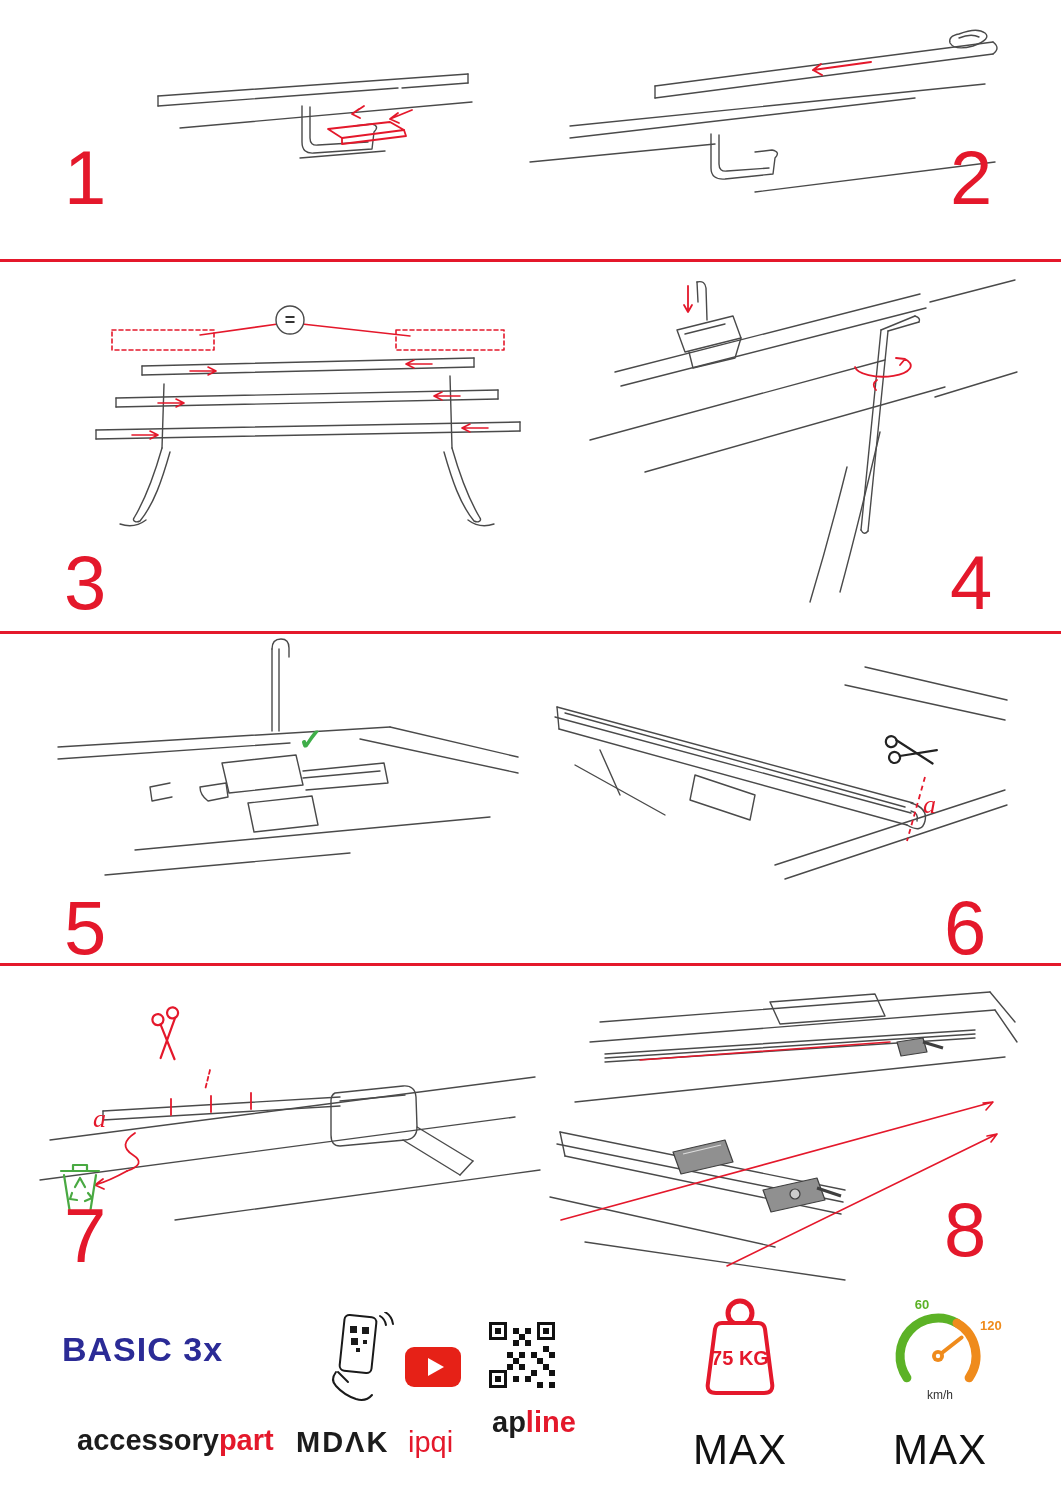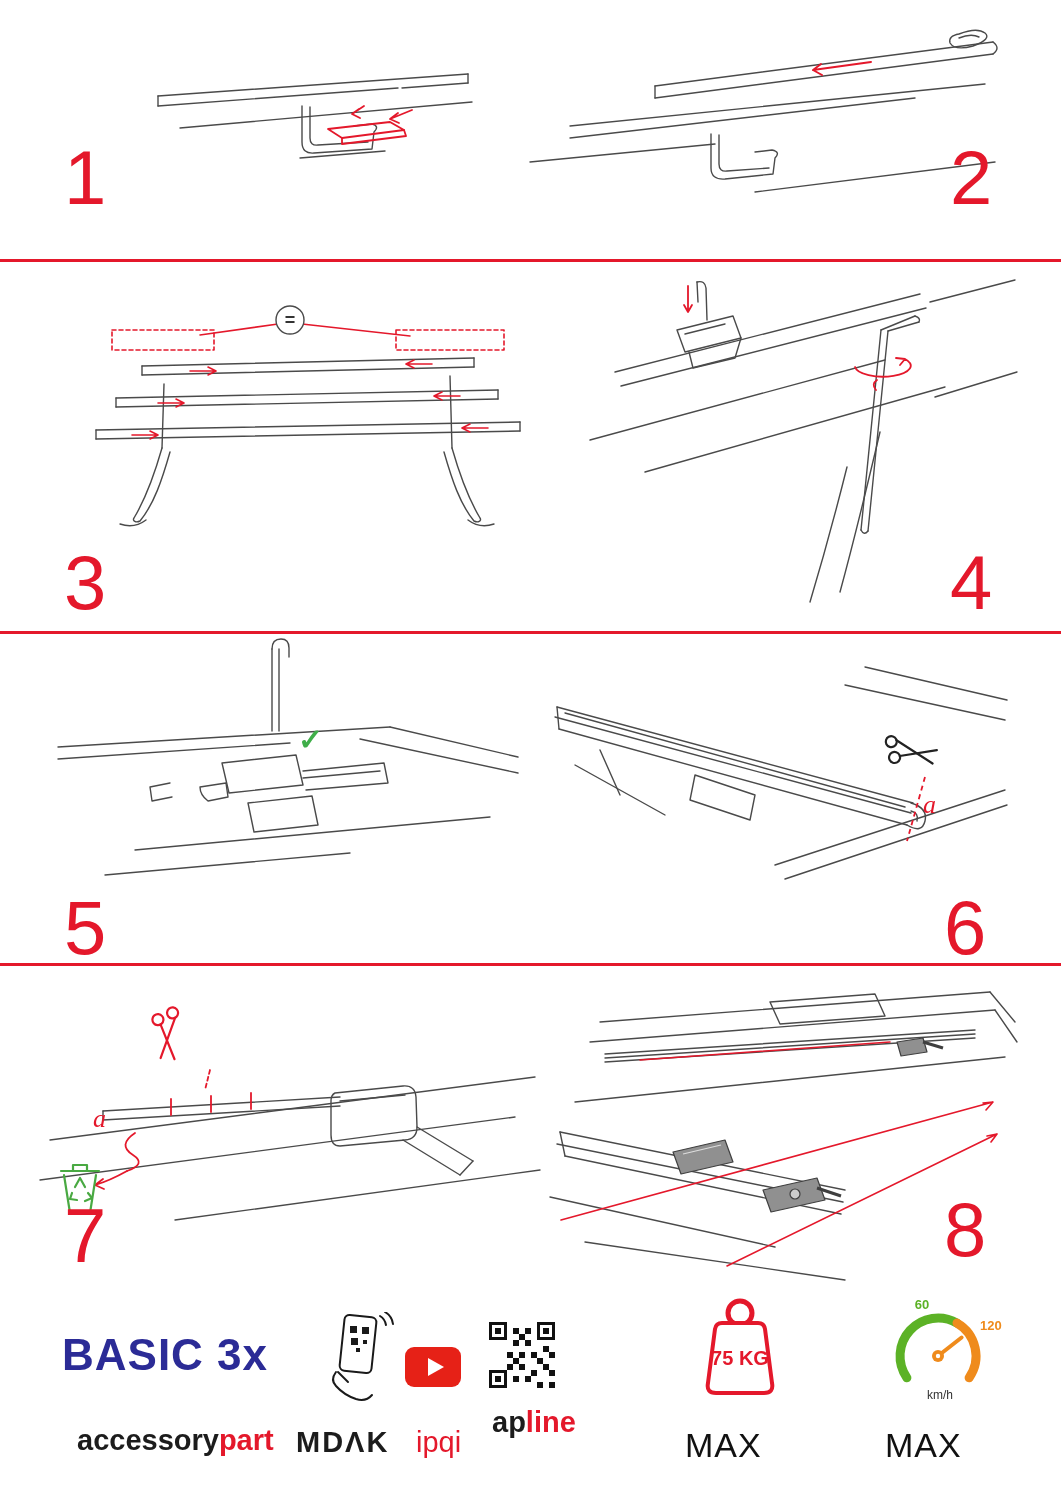--- a/index.html
+++ b/index.html
@@ -8,31 +8,31 @@
     position:relative; width:1061px; height:1500px; background:#ffffff;
     font-family:"Liberation Sans", sans-serif; overflow:hidden; margin:0 auto;
   }
   .layer { position:absolute; inset:0; }
   .abs { position:absolute; }
   .divider { position:absolute; left:0; width:100%; height:3px; background:#e4182b; }
   .step-number {
     position:absolute; font-size:76px; line-height:1; color:#e4182b; font-weight:400;
   }
   .brand-product {
-    position:absolute; font-size:44px; font-weight:700; color:#2b2b96; letter-spacing:1px;
+    position:absolute; font-size:34px; font-weight:700; color:#2b2b96; letter-spacing:1px;
   }
   .brand-word { position:absolute; font-size:29px; font-weight:700; color:#1c1c1c; }
   .brand-word .red { color:#e4182b; }
   .partner-word { position:absolute; font-size:29px; color:#1c1c1c; }
   .partner-word.mdak { font-weight:600; letter-spacing:2px; }
   .partner-word.ipqi { color:#e4182b; font-weight:500; }
   .partner-word.apline { font-weight:700; }
   .partner-word.apline .red { color:#e4182b; }
   .max-label {
-    position:absolute; width:110px; text-align:left; font-size:34px; color:#111111;
+    position:absolute; width:110px; text-align:center; font-size:42px; color:#111111;
     letter-spacing:1px; font-weight:400;
   }
   svg text { font-family:"Liberation Sans", sans-serif; }
   svg text.serif-a { font-family:"Liberation Serif", serif; font-style:italic; }
 </style>
 </head>
 <body>
 
 <div class="page">
 
@@ -316,21 +316,21 @@
         <rect x="47" y="28" width="4" height="4"></rect>
         <rect x="40" y="36" width="4" height="4"></rect>
       </g>
     </svg>
     <div class="partner-word mdak" style="left:296px;top:1426px;">MDΛK</div>
 
     <svg class="abs" style="left:405px;top:1347px;" width="56" height="40" viewBox="0 0 56 40">
       <rect x="0" y="0" width="56" height="40" rx="9" fill="#e62117"></rect>
       <polygon points="23,11 23,29 39,20" fill="#ffffff"></polygon>
     </svg>
-    <div class="partner-word ipqi" style="left:408px;top:1426px;margin-left:8px;">ipqi</div>
+    <div class="partner-word ipqi" style="left:408px;top:1426px;">ipqi</div>
 
     <svg class="abs" style="left:489px;top:1322px;" width="66" height="66" viewBox="0 0 66 66">
       <g fill="#111111">
         <rect x="0" y="0" width="18" height="18"></rect>
           <rect x="48" y="0" width="18" height="18"></rect>
         <rect x="0" y="48" width="18" height="18"></rect>
         <rect x="24" y="6" width="6" height="6"></rect>
           <rect x="36" y="6" width="6" height="6"></rect>
         <rect x="30" y="12" width="6" height="6"></rect>
           <rect x="24" y="18" width="6" height="6"></rect>

